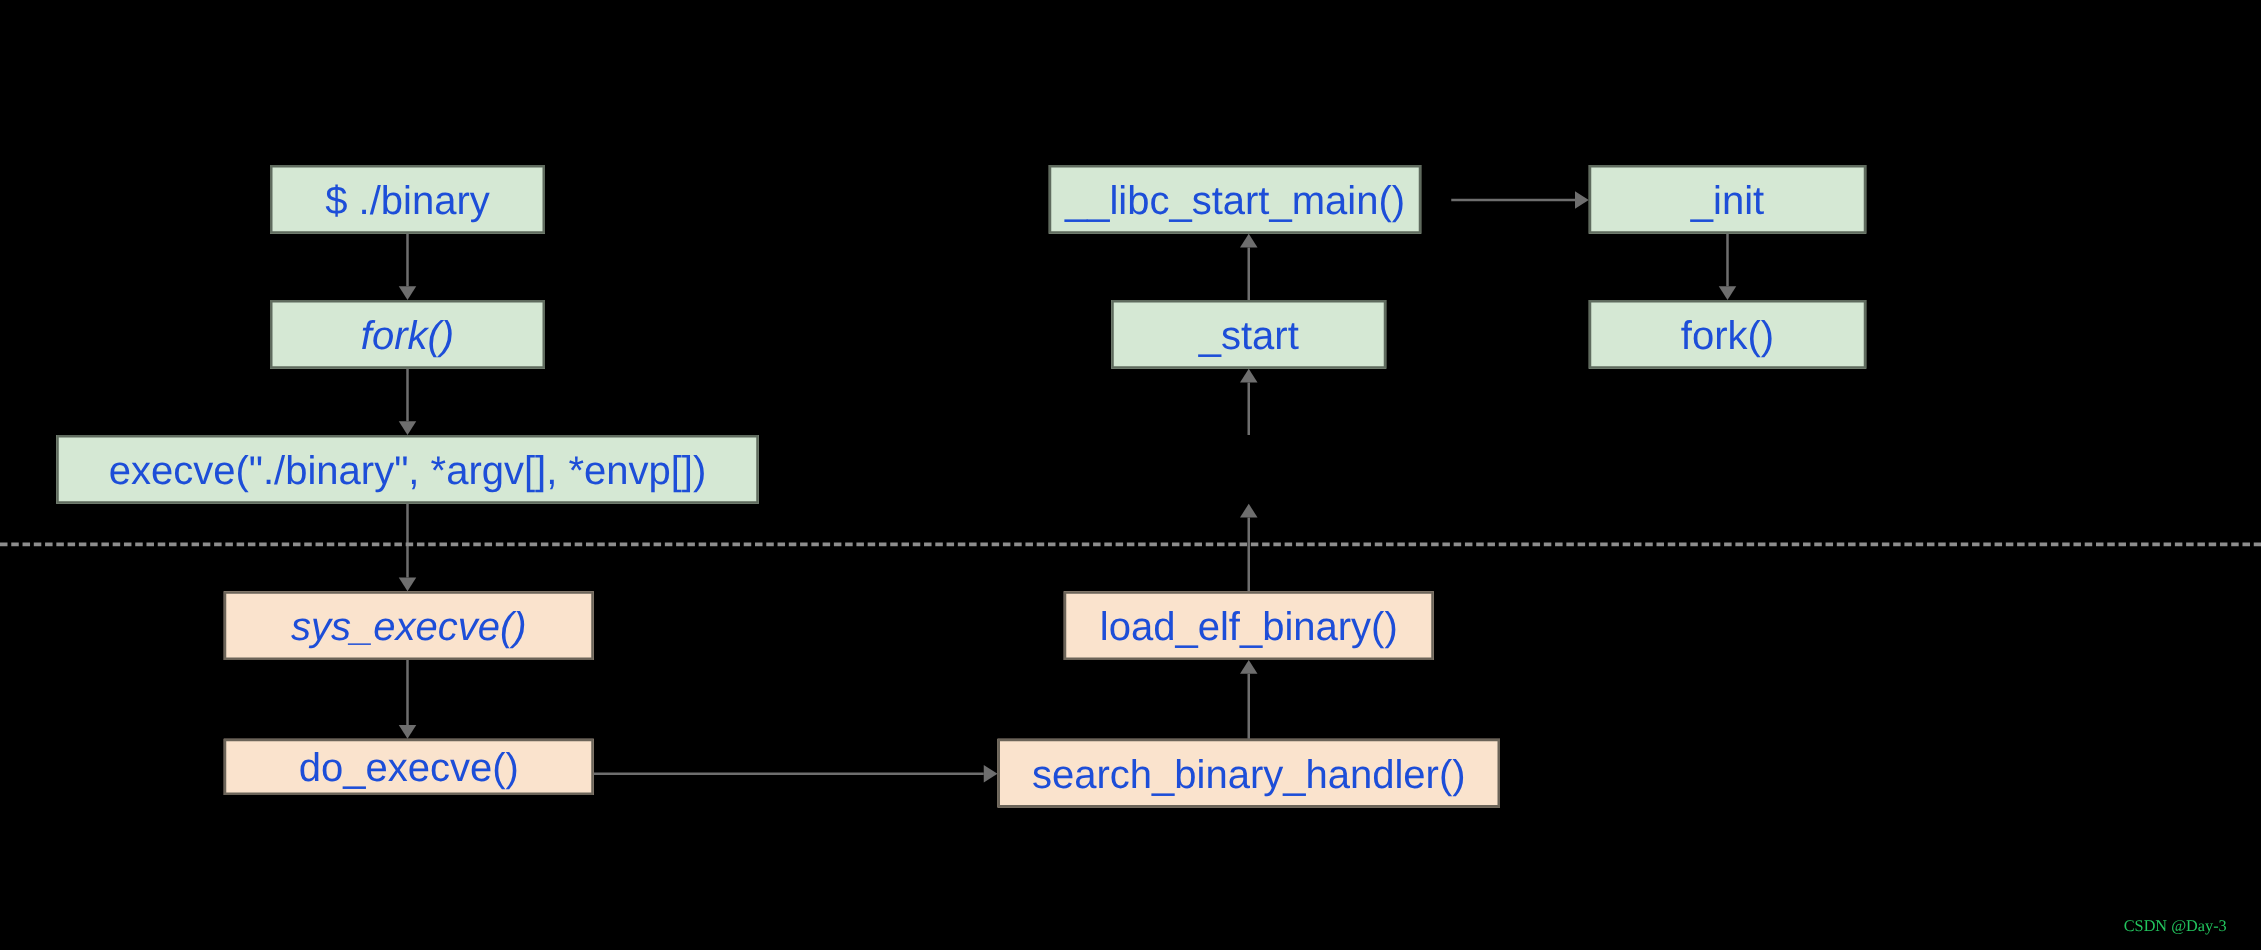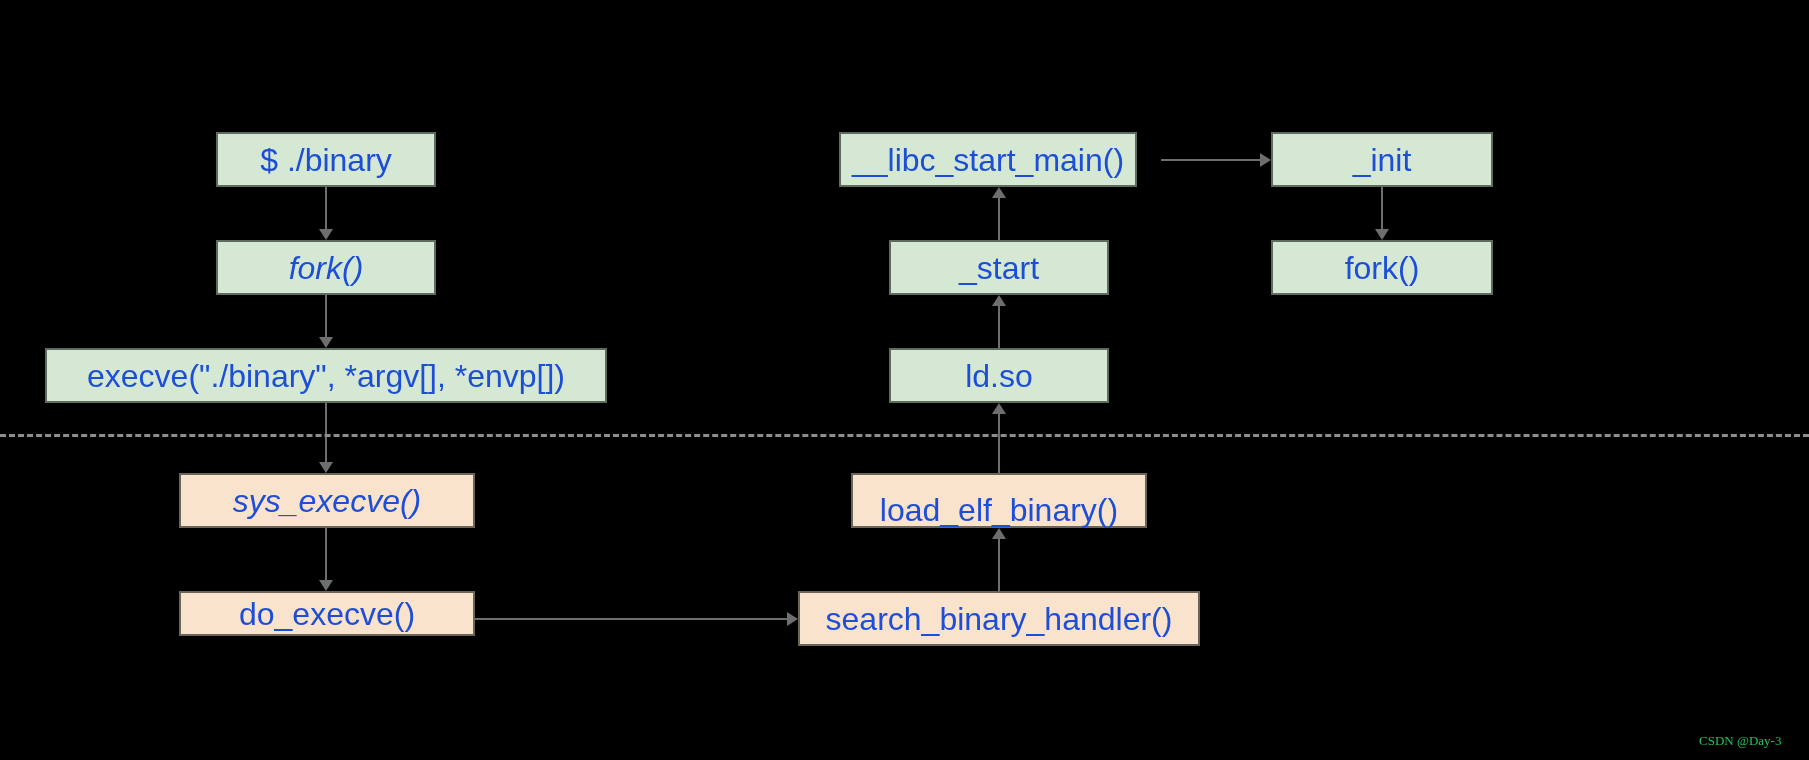--- a/index.html
+++ b/index.html
@@ -97,27 +97,24 @@
   </div>
 
   <div class="node orange" style="left:179px; top:591px; width:296px; height:45px;">
     <span>do_execve()</span>
   </div>
 
   <div class="node orange" style="left:798px; top:591px; width:402px; height:55px;align-items:center;">
     <span>search_binary_handler()</span>
   </div>
 
-  <div class="node orange" style="left:851px; top:473px; width:296px; height:55px;align-items:flex-end;">
+  <div class="node orange" style="left:851px; top:473px; width:296px; height:55px;">
     <span>load_elf_binary()</span>
   </div>
 
-  <div class="node green" style="left:889px; top:348px; width:220px; height:55px;">
-    <span>ld.so</span>
-  </div>
 
   <div class="node green" style="left:889px; top:240px; width:220px; height:55px;">
     <span>_start</span>
   </div>
 
   <div class="node green" style="left:839px; top:132px; width:298px; height:55px;">
     <span>__libc_start_main()</span>
   </div>
 
   <div class="node green" style="left:1271px; top:132px; width:222px; height:55px;">

